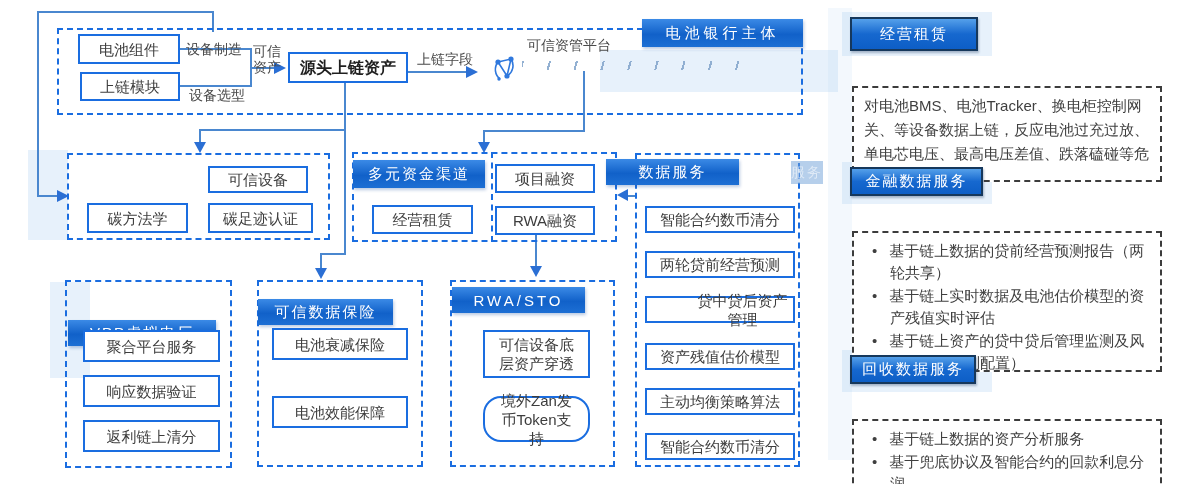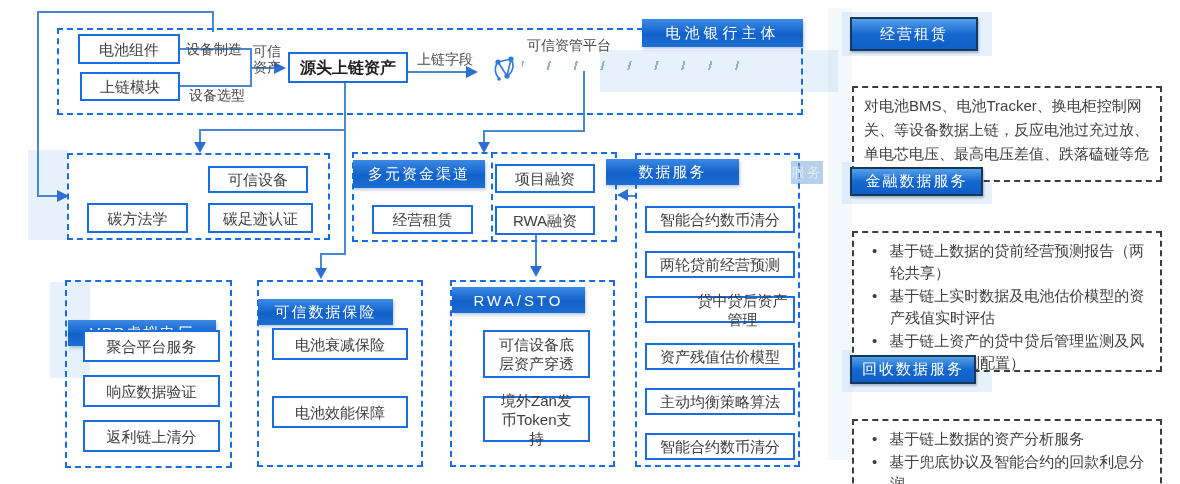--- a/index.html
+++ b/index.html
@@ -200,21 +200,21 @@
     <span>电池效能保障</span>
   </div>
 
   <div class="dash" style="left:450px;top:280px;width:165px;height:187px;"></div>
   <div class="hdr" style="left:452px;top:287px;width:133px;height:26px;letter-spacing:3px;">
     <span>RWA/STO</span>
   </div>
   <div class="wbox" style="left:483px;top:330px;width:107px;height:48px;padding:2px 9px;">
     <span>可信设备底层资产穿透</span>
   </div>
-  <div class="wbox" style="left:483px;top:396px;width:107px;height:46px;padding:18px 9px;">
+  <div class="wbox" style="left:483px;top:396px;width:107px;height:46px;padding:18px 9px;border-radius:18px;">
     <span>境外Zan发币Token支持</span>
   </div>
 
   <div class="hdr2" style="left:850px;top:17px;width:128px;height:34px;">
     <span>经营租赁</span>
   </div>
   <div class="dashdark" style="left:852px;top:51px;width:310px;height:96px;">
     <div class="ptext" style="position:static;">对电池BMS、电池Tracker、换电柜控制网关、等设备数据上链，反应电池过充过放、单电芯电压、最高电压差值、跌落磕碰等危害情况</div>
   </div>
 

